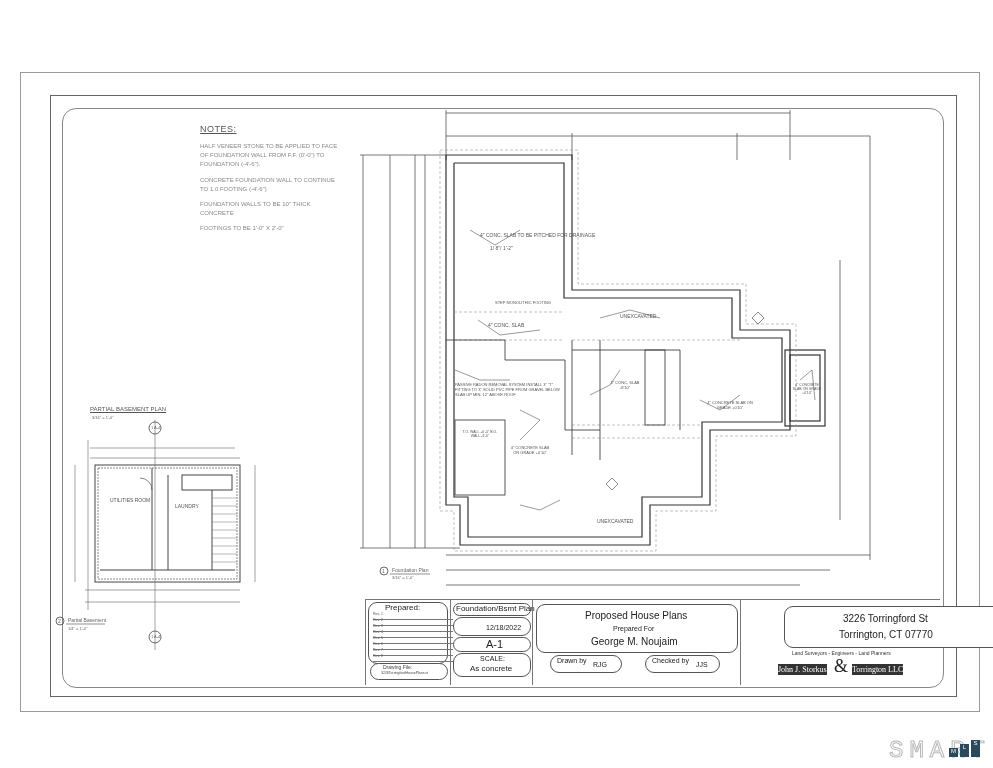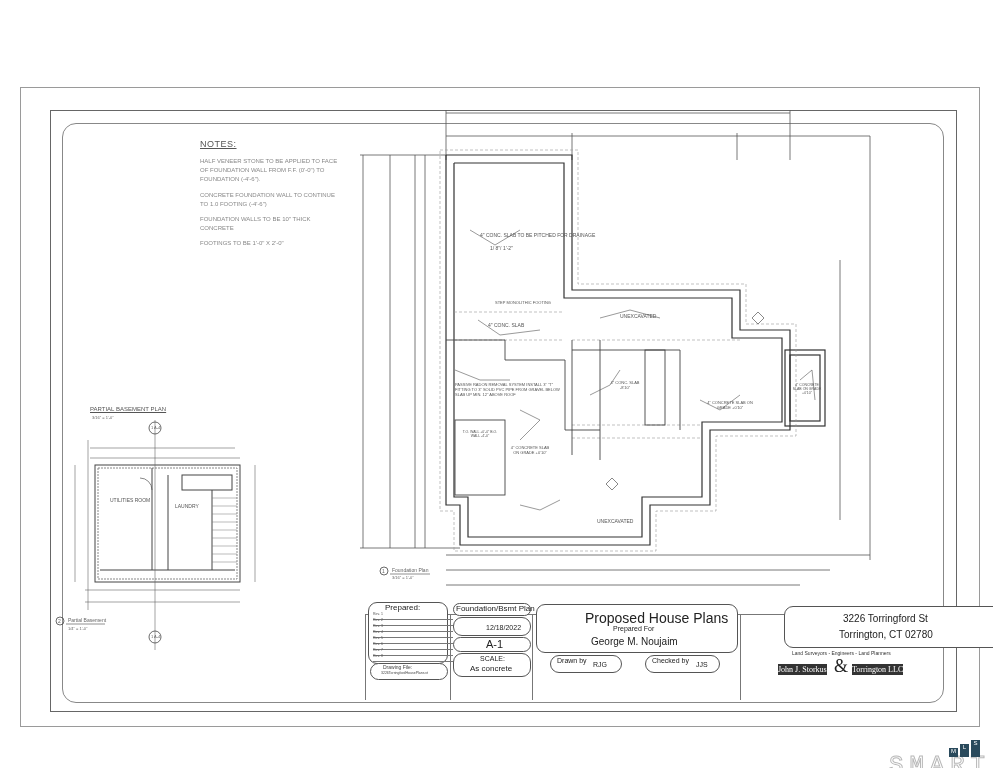--- a/index.html
+++ b/index.html
@@ -1,17 +1,17 @@
 <!DOCTYPE html>
 <html><head>
 <meta charset="utf-8">
 <style>
   html,body{margin:0;padding:0;background:#fff;}
   body{width:993px;height:768px;position:relative;overflow:hidden;font-family:"Liberation Sans",sans-serif;color:#333;}
-  .abs{position:absolute;margin-top:15px;}
+  .abs{position:absolute;}
   .sheet-outer{left:20px;top:72px;width:958px;height:638px;border:1px solid #9a9a9a;}
   .sheet-inner{left:50px;top:95px;width:905px;height:600px;border:1px solid #666;}
   .sheet-rounded{left:62px;top:108px;width:880px;height:578px;border:1px solid #888;border-radius:14px;}
   .notes-title{left:200px;top:124px;font-size:9px;text-decoration:underline;color:#555;letter-spacing:0.5px;}
   .note{left:200px;font-size:6px;color:#888;line-height:9px;width:140px;text-transform:uppercase;}
   svg.plan{position:absolute;left:0;top:0;}
   .tb-box{border:1px solid #555;border-radius:9px;position:absolute;background:#fff;}
   .tb-text{position:absolute;font-size:9px;color:#222;white-space:nowrap;}
   .tb-small{font-size:6px;color:#444;}
   .rev-row{position:absolute;left:4px;height:7px;border-bottom:1px solid #777;width:80px;font-size:3.5px;color:#555;}
@@ -193,37 +193,37 @@
 <div class="tb-box" style="left:453px;top:637px;width:76px;height:13px;">
   <div class="tb-text" style="left:32px;top:0px;font-size:11px;">A-1</div>
 </div>
 <div class="tb-box" style="left:453px;top:653px;width:76px;height:22px;">
   <div class="tb-text" style="left:26px;top:1px;font-size:7px;">SCALE:</div>
   <div class="tb-text" style="left:16px;top:10px;font-size:8px;">As concrete</div>
 </div>
 <div class="abs" style="left:532px;top:599px;width:1px;height:86px;background:#777;"></div>
 
 <div class="tb-box" style="left:536px;top:604px;width:200px;height:47px;">
-  <div class="tb-text" style="left:48px;top:5px;font-size:14px;">Proposed House Plans</div>
+  <div class="tb-text" style="left:48px;top:5px;font-size:10px;">Proposed House Plans</div>
   <div class="tb-text" style="left:76px;top:20px;font-size:7px;">Prepared For</div>
   <div class="tb-text" style="left:54px;top:31px;font-size:10px;">George M. Noujaim</div>
 </div>
 <div class="tb-box" style="left:550px;top:655px;width:70px;height:16px;">
   <div class="tb-text" style="left:6px;top:1px;font-size:7px;">Drawn by</div>
   <div class="tb-text" style="left:42px;top:5px;font-size:7px;">RJG</div>
 </div>
 <div class="tb-box" style="left:645px;top:655px;width:73px;height:16px;">
   <div class="tb-text" style="left:6px;top:1px;font-size:7px;">Checked by</div>
   <div class="tb-text" style="left:50px;top:5px;font-size:7px;">JJS</div>
 </div>
 <div class="abs" style="left:740px;top:599px;width:1px;height:86px;background:#777;"></div>
 
 <div class="tb-box" style="left:784px;top:606px;width:196px;height:40px;padding-left:36px;">
   <div class="tb-text" style="left:58px;top:6px;font-size:10px;">3226 Torringford St</div>
-  <div class="tb-text" style="left:54px;top:22px;font-size:10px;">Torrington, CT 02780</div>
+  <div class="tb-text" style="left:54px;top:22px;font-size:10px;">Torrington, CT 07770</div>
 </div>
 <div class="tb-text" style="left:792px;top:650px;font-size:5px;color:#333;">Land Surveyors - Engineers - Land Planners</div>
 <div class="logo-band" style="left:778px;top:664px;font-size:8px;">John J. Storkus</div>
 <div class="tb-text" style="left:834px;top:656px;font-size:18px;font-family:'Liberation Serif',serif;">&amp;</div>
 <div class="logo-band" style="left:852px;top:664px;font-size:8px;">Torrington LLC</div>
 
 <div class="abs smart">SMART</div>
 <div class="mls-bar" style="left:949px;top:748px;height:9px;">M</div>
 <div class="mls-bar" style="left:960px;top:744px;height:13px;">L</div>
 <div class="mls-bar" style="left:971px;top:740px;height:17px;">S</div>

